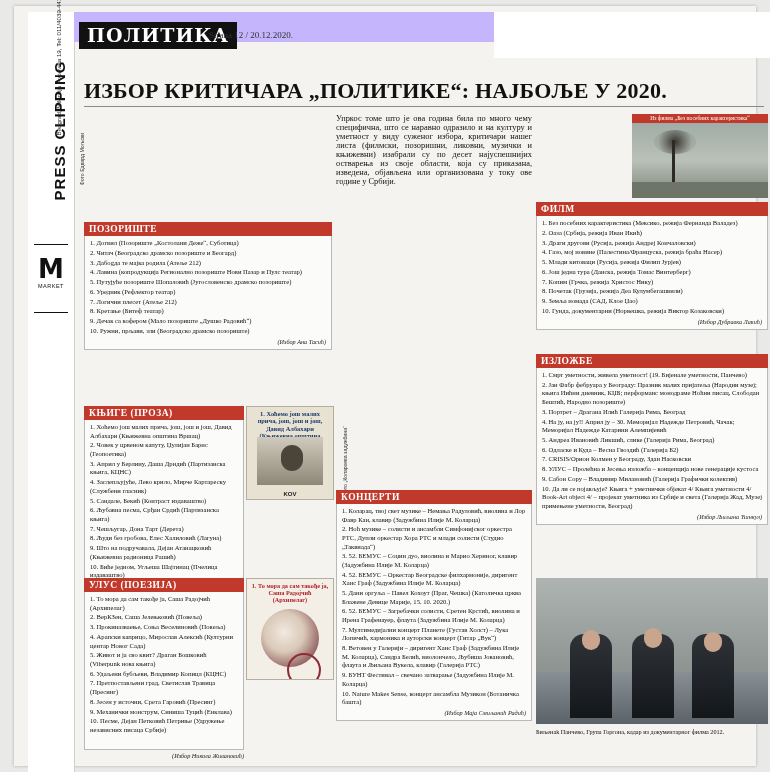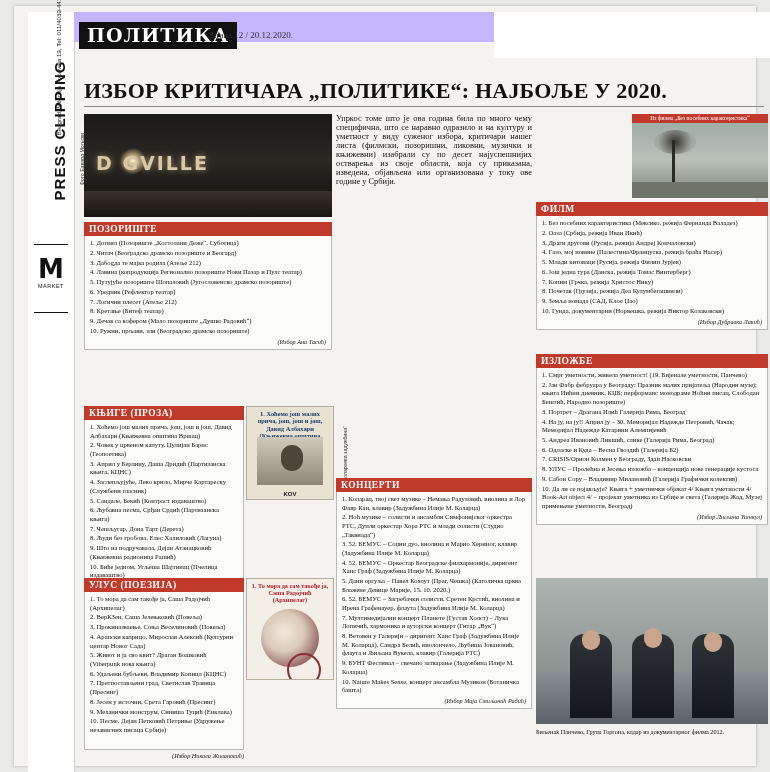--- a/index.html
+++ b/index.html
@@ -282,25 +282,20 @@
 
     <div class="masthead">
       <div class="logo">ПОЛИТИКА</div>
       <div class="pageinfo">Strana 12  /  20.12.2020.</div>
     </div>
     <div class="mast-right"></div>
 
     <div class="headline">ИЗБОР КРИТИЧАРА „ПОЛИТИКЕ“: НАЈБОЉЕ У 2020.</div>
     <div class="hl-rule"></div>
 
-    <div class="dogville">
-      <div class="dog-glow"></div>
-      <div class="dog-text">D  GVILLE</div>
-      <div class="dog-floor"></div>
-    </div>
     <div class="credit-v" style="left:42px;top:150px;">Фото Едвард Мољски</div>
 
     <div class="col" style="left:70px;top:400px;width:160px;">
       <div class="sectionbar">КЊИГЕ (ПРОЗА)</div>
       <div class="listbox" style="min-height:152px;">
         <ol>
           <li>1. Хоћемо још малих прича, још, још и још, Давид Албахари (Књижевна општина Вршац)</li>
           <li>2. Човек у црвеном капуту, Џулијан Барнс (Геопоетика)</li>
           <li>3. Април у Берлину, Даша Дрндић (Партизанска књига, КЦНС)</li>
           <li>4. Заслепљујуће, Лево крило, Мирче Картареску (Службени гласник)</li>
@@ -367,21 +362,21 @@
         <div class="b2-swirl"></div>
       </div>
     </div>
 
     <div class="col c2">
       <div class="intro">Упркос томе што је ова година била по много чему специфична, што се наравно одразило и на културу и уметност у виду суженог избора, критичари нашег листа (филмски, позоришни, ликовни, музички и књижевни) изабрали су по десет најуспешнијих остварења из своје области, која су приказана, изведена, објављена или организована у току ове године у Србији.</div>
     </div>
 
     <div class="credit-v" style="left:296px;top:452px;">Фото „Колархева задужбина“</div>
 
-    <div class="col" style="left:322px;top:472px;width:196px;">
+    <div class="col" style="left:322px;top:484px;width:196px;">
       <div class="sectionbar">КОНЦЕРТИ</div>
       <div class="listbox">
         <ol>
           <li>1. Коларац, твој свет музике – Немања Радуловић, виолина и Лор Фавр Кан, клавир (Задужбина Илије М. Коларца)</li>
           <li>2. Ноћ музике – солисти и ансамбли Симфонијског оркестра РТС, Дупли оркестар Хора РТС и млади солисти (Студио „Таквиада“)</li>
           <li>3. 52. БЕМУС – Соџин дуо, виолина и Марио Хериног, клавир (Задужбина Илије М. Коларца)</li>
           <li>4. 52. БЕМУС – Оркестар Београдске филхармоније, диригент Ханс Граф (Задужбина Илије М. Коларца)</li>
           <li>5. Дани оргуља – Павел Кохоут (Праг, Чешка) (Католичка црква Блаженe Девице Марије, 15. 10. 2020.)</li>
           <li>6. 52. БЕМУС – Загребачки солисти, Сретен Крстић, виолина и Ирена Графенауер, флаута (Задужбина Илије М. Коларца)</li>
           <li>7. Мултимедијални концерт Планете (Густав Холст) – Лука Лопичић, хармоника и ауторски концерт (Гитар „Вук“)</li>

